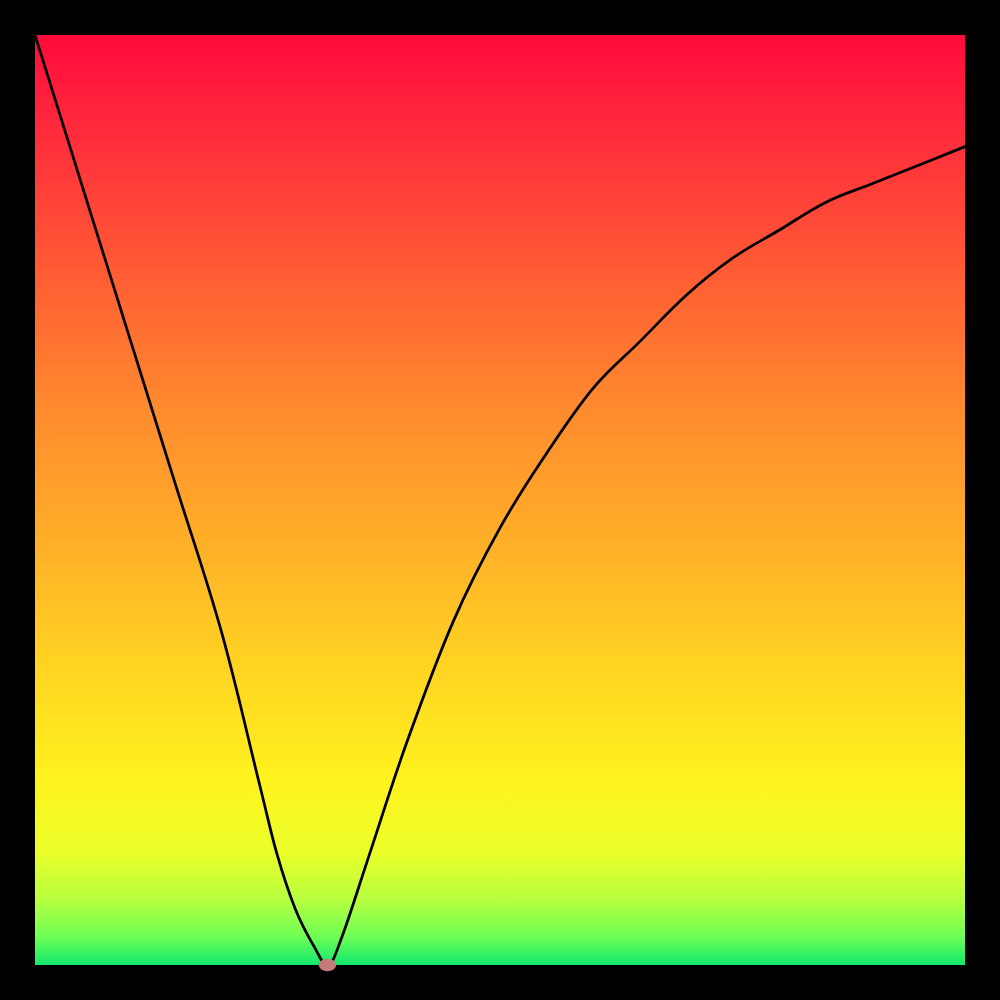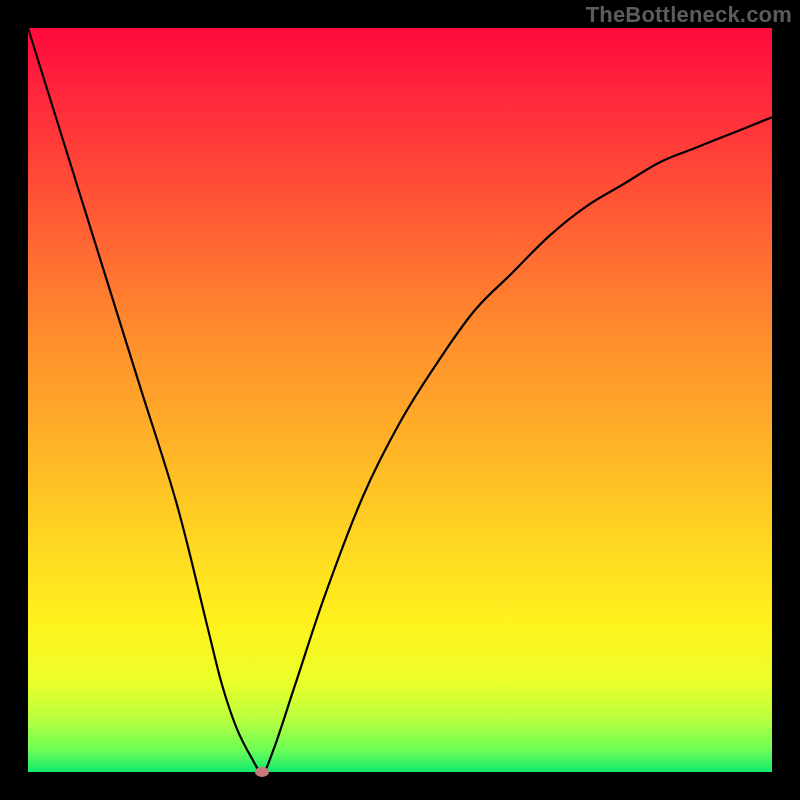--- a/index.html
+++ b/index.html
@@ -64,21 +64,20 @@
     border-radius: 50%;
     background: #c77a7a;
     transform: translate(-50%, -50%);
     z-index: 5;
   }
 </style>
 </head>
 <body>
 
 <div class="frame">
-  <div class="watermark">TheBottleneck.com</div>
 
   <div class="plot-area">
     <svg class="curve" viewBox="0 0 744 744" preserveAspectRatio="none">
       <path id="curve-path" d="M 0.00 0.00 C 6.70 21.43, 23.81 76.19, 37.20 119.04 C 50.59 161.89, 61.01 195.23, 74.40 238.08 C 87.79 280.93, 98.21 314.27, 111.60 357.12 C 124.99 399.97, 136.75 433.31, 148.80 476.16 C 160.85 519.01, 170.52 563.06, 178.56 595.20 C 186.60 627.34, 188.08 635.97, 193.44 654.72 C 198.80 673.47, 202.96 685.97, 208.32 699.36 C 213.68 712.75, 218.51 721.08, 223.20 729.12 C 227.89 737.16, 230.34 745.34, 234.36 744.00 C 238.38 742.66, 239.49 737.75, 245.52 721.68 C 251.55 705.61, 258.47 682.84, 267.84 654.72 C 277.21 626.60, 285.55 598.92, 297.60 565.44 C 309.65 531.96, 321.41 499.52, 334.80 468.72 C 348.19 437.92, 358.61 418.43, 372.00 394.32 C 385.39 370.21, 395.81 354.89, 409.20 334.80 C 422.59 314.71, 433.01 298.79, 446.40 282.72 C 459.79 266.65, 470.21 258.91, 483.60 245.52 C 496.99 232.13, 507.41 220.37, 520.80 208.32 C 534.19 196.27, 544.61 187.93, 558.00 178.56 C 571.39 169.19, 581.81 164.28, 595.20 156.24 C 608.59 148.20, 619.01 140.62, 632.40 133.92 C 645.79 127.22, 656.21 124.40, 669.60 119.04 C 682.99 113.68, 693.41 109.52, 706.80 104.16 C 720.19 98.80, 737.30 91.96, 744.00 89.28" fill="none" stroke="#000" stroke-width="2.2" stroke-linejoin="round" stroke-linecap="round"></path>
     </svg>
     <div id="min-marker" class="marker" style="left: 234.36px; top: 744px;"></div>
   </div>
 </div>
 
 </body></html>

